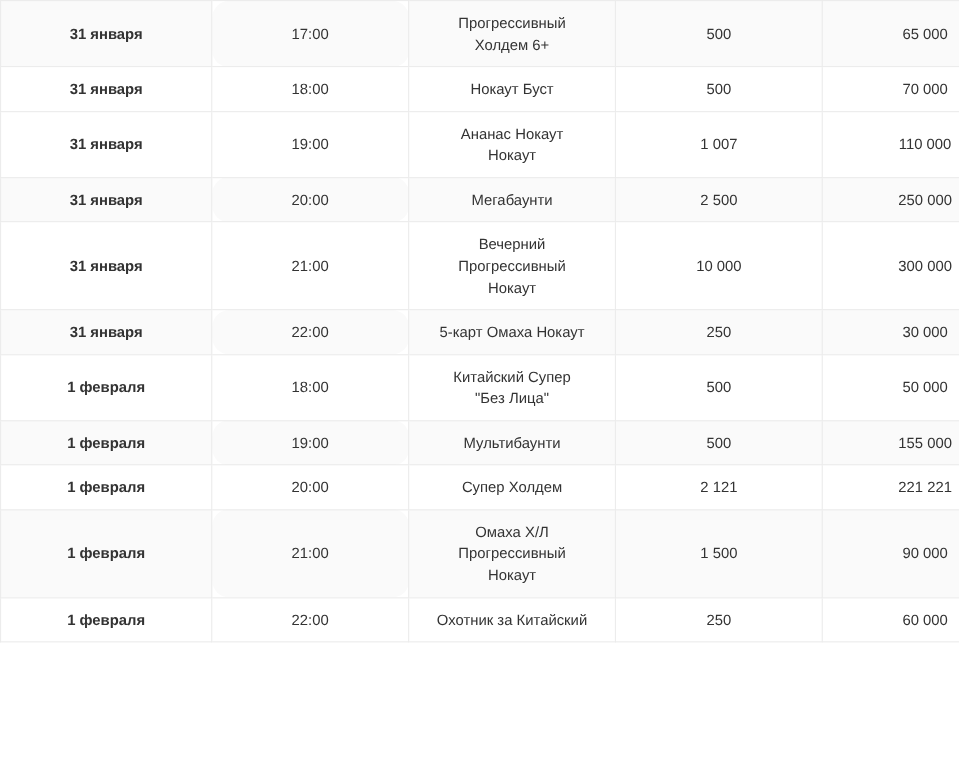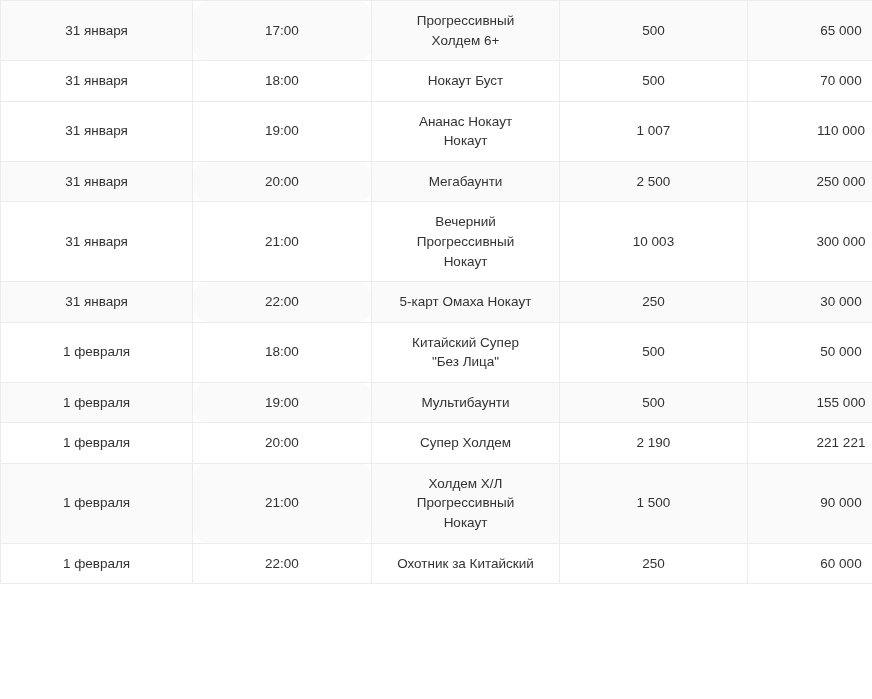--- a/index.html
+++ b/index.html
@@ -22,21 +22,21 @@
     border: 1px solid #ececec;
     text-align: center;
     vertical-align: middle;
     font-size: 13.5px;
     color: #333333;
     padding: 10px 6px;
     line-height: 1.45;
   }
   td.col-date {
     width: 179px;
-    font-weight: normal;
+    font-weight: bold;
     color: #3b3b3b;
     font-size: 13px;
   }
   td.col-time {
     width: 166px;
     color: #7cc242;
     font-size: 13.5px;
     border-radius: 15px;
   }
   td.col-name {
@@ -109,21 +109,21 @@
         <td class="col-prize">250 000</td>
       </tr>
       <tr class="row-plain">
         <td class="col-date">31 января</td>
         <td class="col-time">21:00</td>
         <td class="col-name cell-lines">
           <span>Вечерний</span>
           <span>Прогрессивный</span>
           <span>Нокаут</span>
         </td>
-        <td class="col-buyin">10 003</td>
+        <td class="col-buyin">10 000</td>
         <td class="col-prize">300 000</td>
       </tr>
       <tr class="row-alt">
         <td class="col-date">31 января</td>
         <td class="col-time">22:00</td>
         <td class="col-name cell-lines">
           <span>5-карт Омаха Нокаут</span>
         </td>
         <td class="col-buyin">250</td>
         <td class="col-prize">30 000</td>
@@ -146,28 +146,28 @@
         </td>
         <td class="col-buyin">500</td>
         <td class="col-prize">155 000</td>
       </tr>
       <tr class="row-plain">
         <td class="col-date">1 февраля</td>
         <td class="col-time">20:00</td>
         <td class="col-name cell-lines">
           <span>Супер Холдем</span>
         </td>
-        <td class="col-buyin">2 190</td>
+        <td class="col-buyin">2 121</td>
         <td class="col-prize">221 221</td>
       </tr>
       <tr class="row-alt">
         <td class="col-date">1 февраля</td>
         <td class="col-time">21:00</td>
         <td class="col-name cell-lines">
-          <span>Холдем Х/Л</span>
+          <span>Омаха Х/Л</span>
           <span>Прогрессивный</span>
           <span>Нокаут</span>
         </td>
         <td class="col-buyin">1 500</td>
         <td class="col-prize">90 000</td>
       </tr>
       <tr class="row-plain">
         <td class="col-date">1 февраля</td>
         <td class="col-time">22:00</td>
         <td class="col-name cell-lines">

